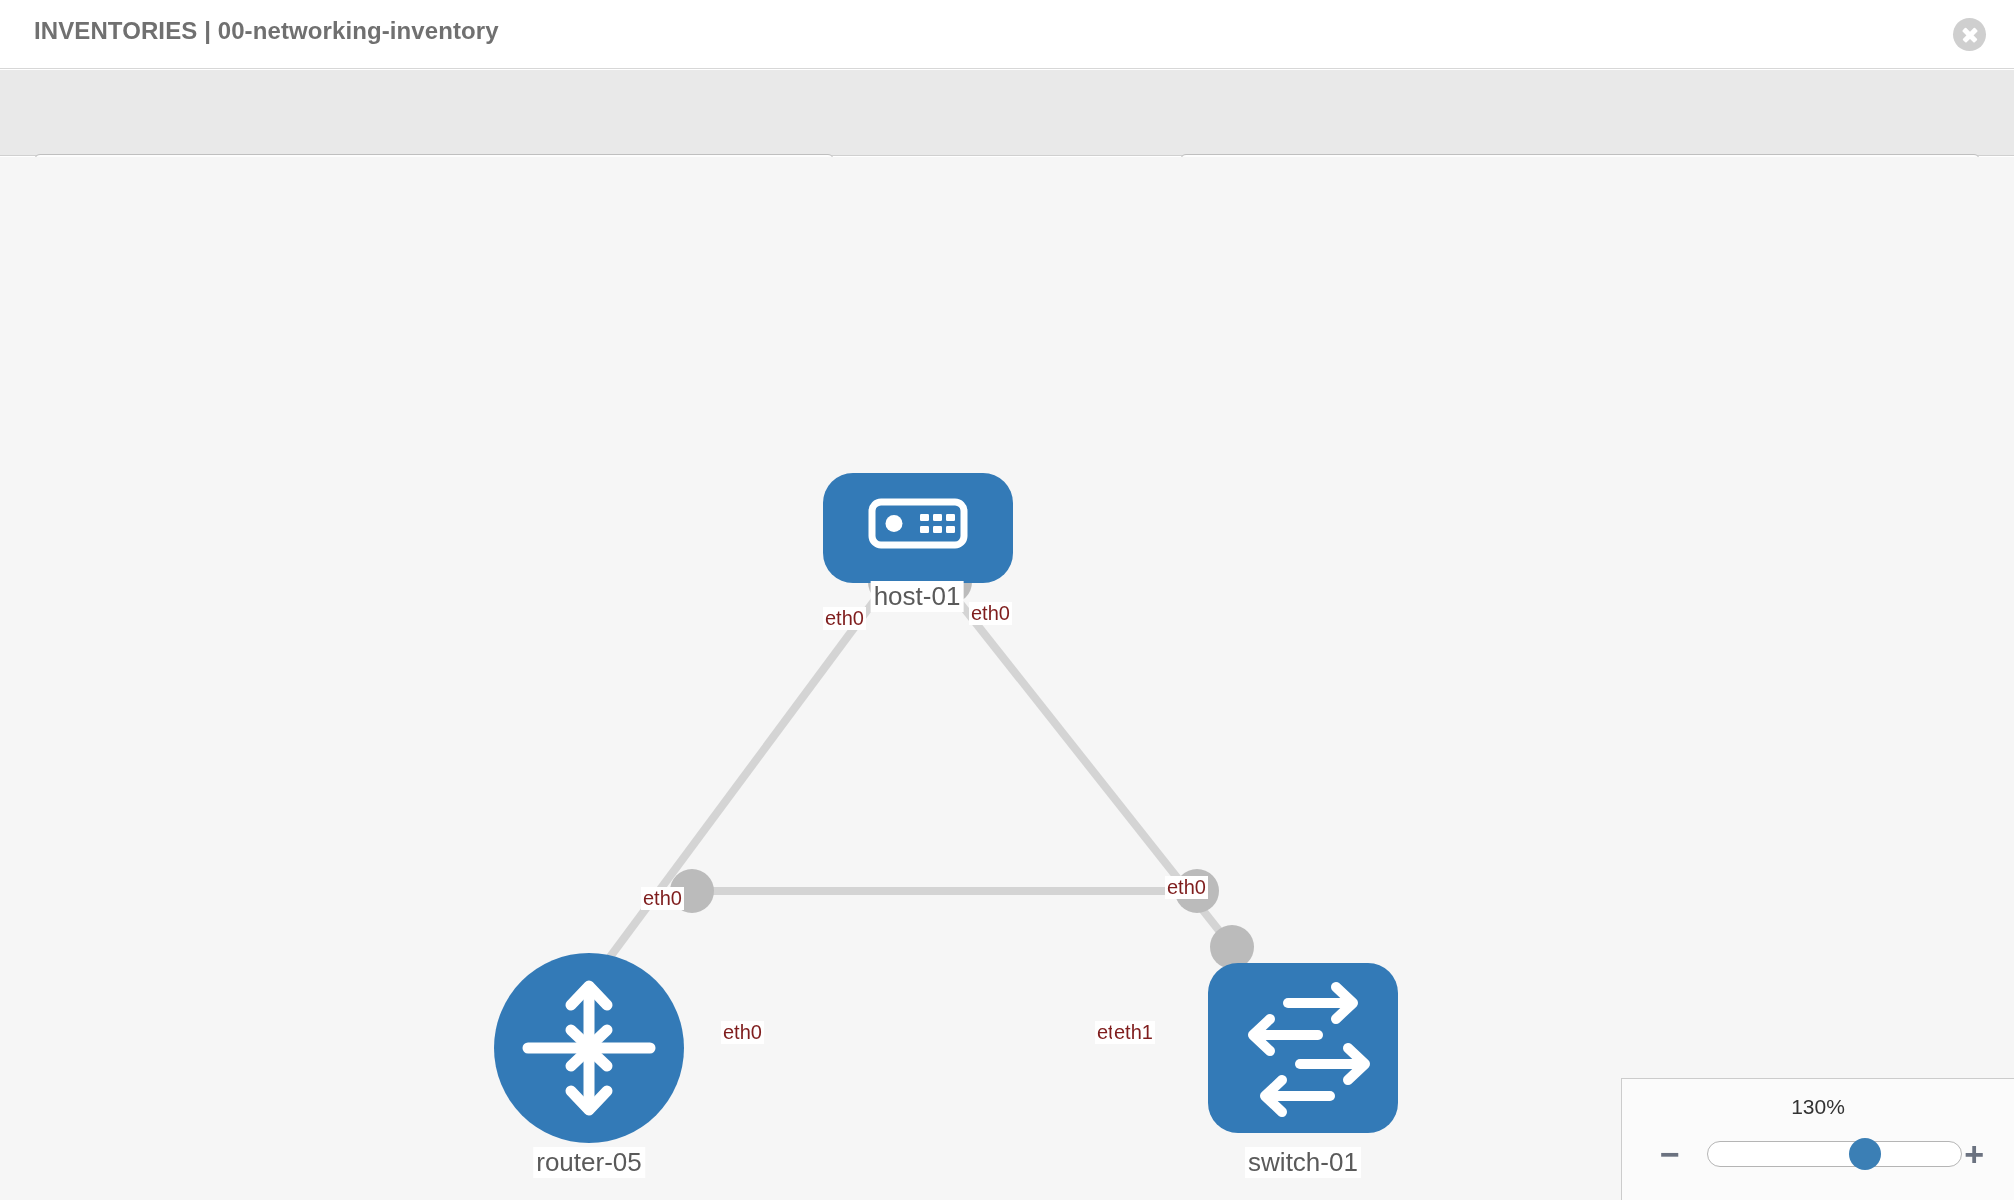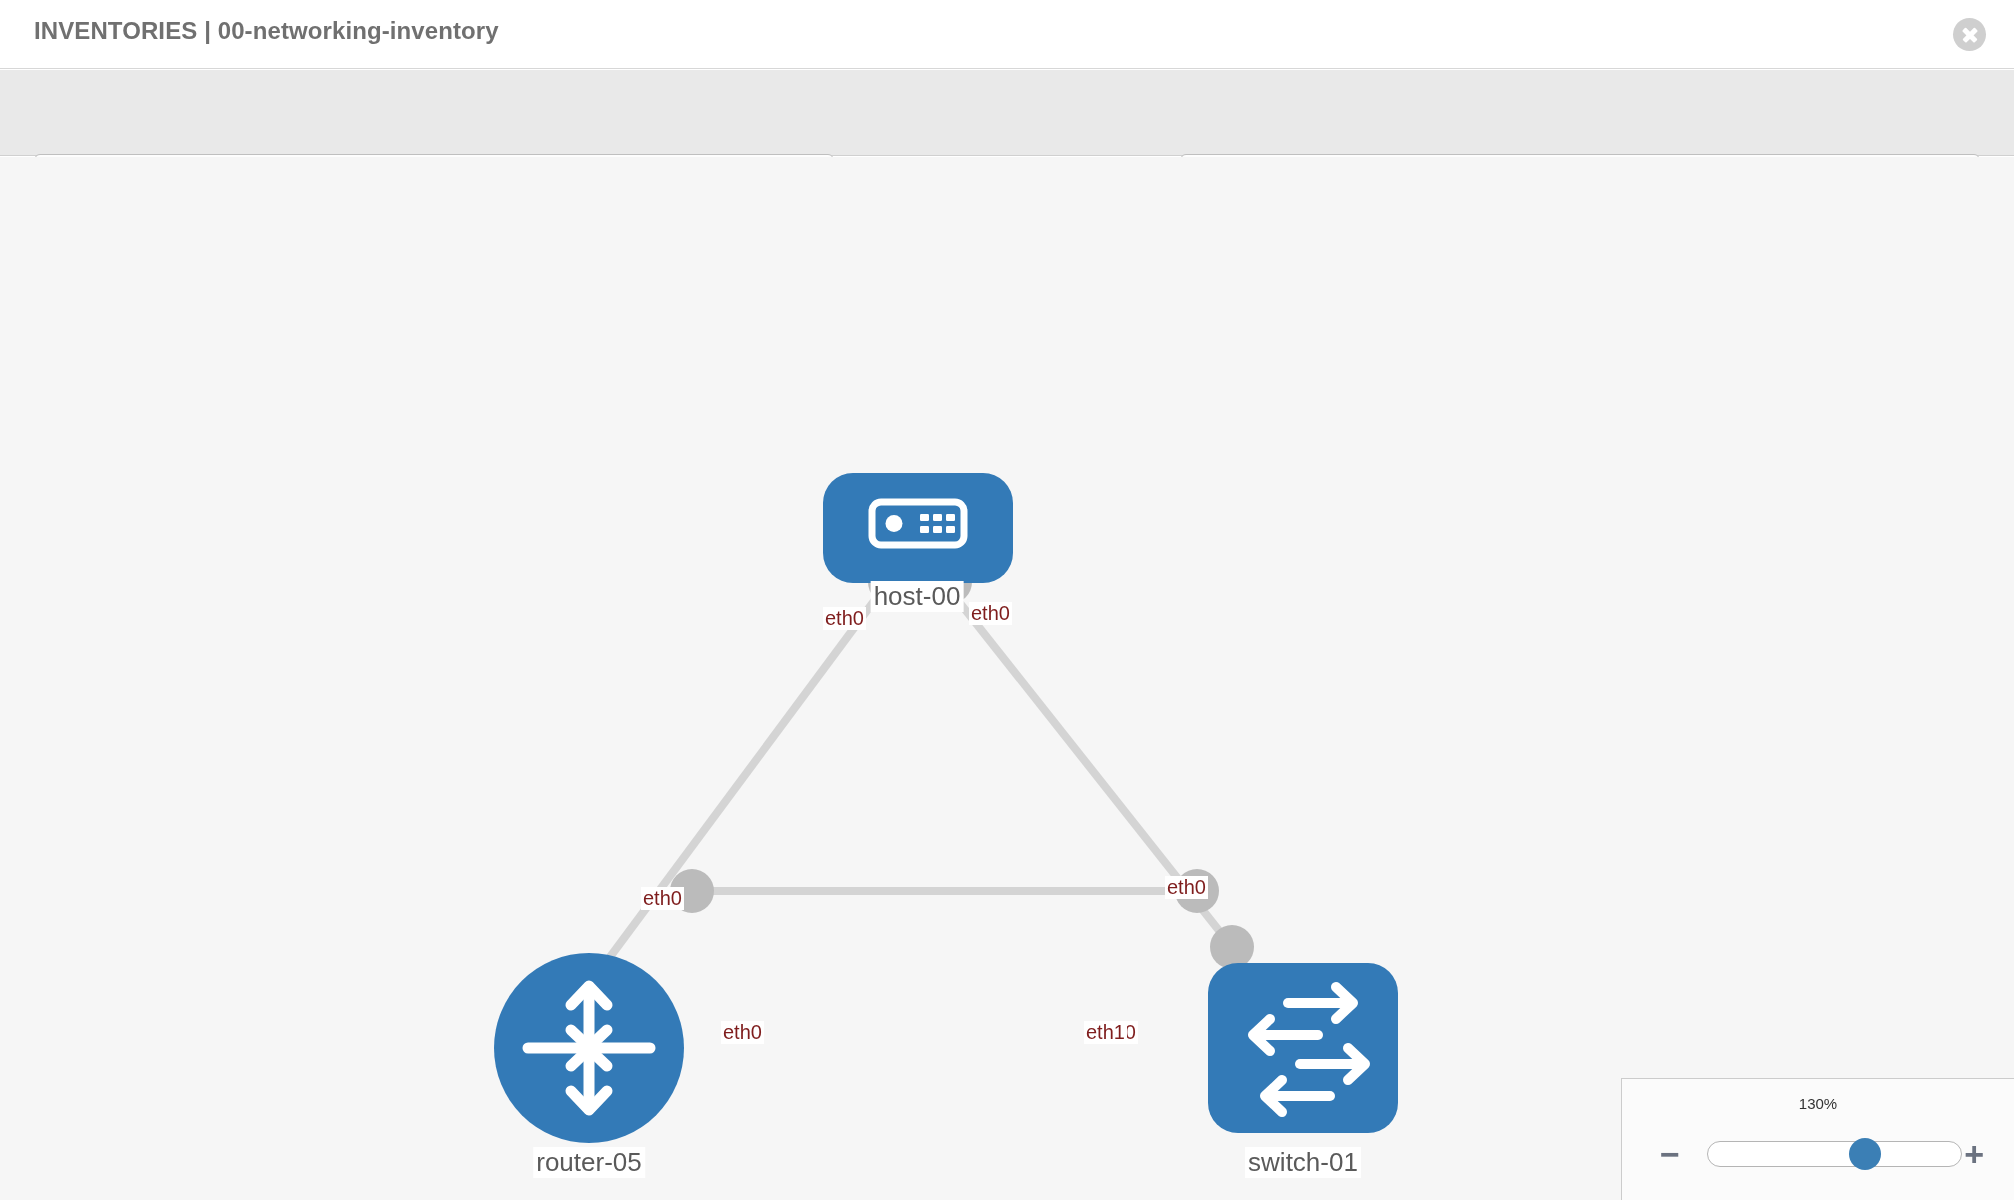--- a/index.html
+++ b/index.html
@@ -162,21 +162,21 @@
     border: 1px solid #cccccc;
     border-right: none;
     border-bottom: none;
   }
   .zoom-value {
     position: absolute;
     top: 16px;
     left: 0;
     width: 100%;
     text-align: center;
-    font-size: 15px;
+    font-size: 21px;
     color: #333333;
     user-select: none;
   }
   .zoom-row {
     position: absolute;
     top: 55px;
     left: 0;
     width: 100%;
     height: 40px;
   }
@@ -325,39 +325,39 @@
 
           <path d="M1300 907 L1364 907"></path>
           <path d="M1348 891 L1365 907 L1348 923"></path>
 
           <path d="M1330 939 L1266 939"></path>
           <path d="M1282 923 L1265 939 L1282 955"></path>
         </g>
       </g>
     </svg>
 
-    <div class="node-label" style="left:917px; top:424px;">host-00</div>
+    <div class="node-label" style="left:917px; top:424px;">host-01</div>
 
     <div class="node-label" style="left:589px; top:990px;">router-05</div>
 
     <div class="node-label" style="left:1303px; top:990px;">switch-01</div>
 
     <div class="iface-label" style="left:823px; top:450px;">eth0</div>
 
     <div class="iface-label" style="left:969px; top:445px;">eth0</div>
 
     <div class="iface-label" style="left:641px; top:730px;">eth0</div>
 
     <div class="iface-label" style="left:1165px; top:719px;">eth0</div>
 
     <div class="iface-label" style="left:721px; top:864px;">eth0</div>
 
     <div class="iface-label" style="left:1095px; top:864px;">eth0</div>
 
-    <div class="iface-label" style="left:1084px; top:864px;">eth1</div>
+    <div class="iface-label" style="left:1112px; top:864px;">eth1</div>
   </div>
 
   <div class="zoom-panel">
     <div class="zoom-value">130%</div>
     <div class="zoom-row">
       <div class="zoom-minus">−</div>
       <div class="zoom-track">
         <div class="zoom-thumb" id="zoom-thumb" style="left: 62%;"></div>
       </div>
       <div class="zoom-plus">+</div>

